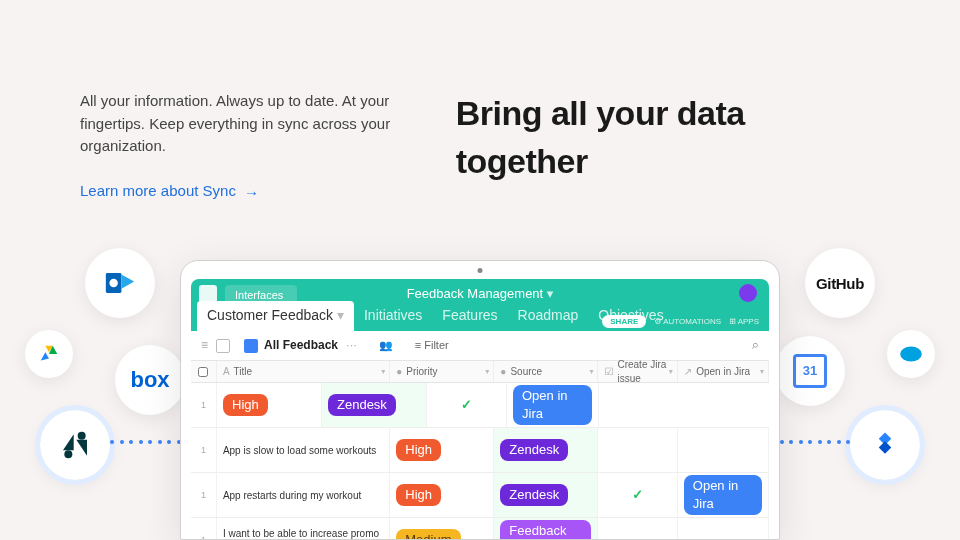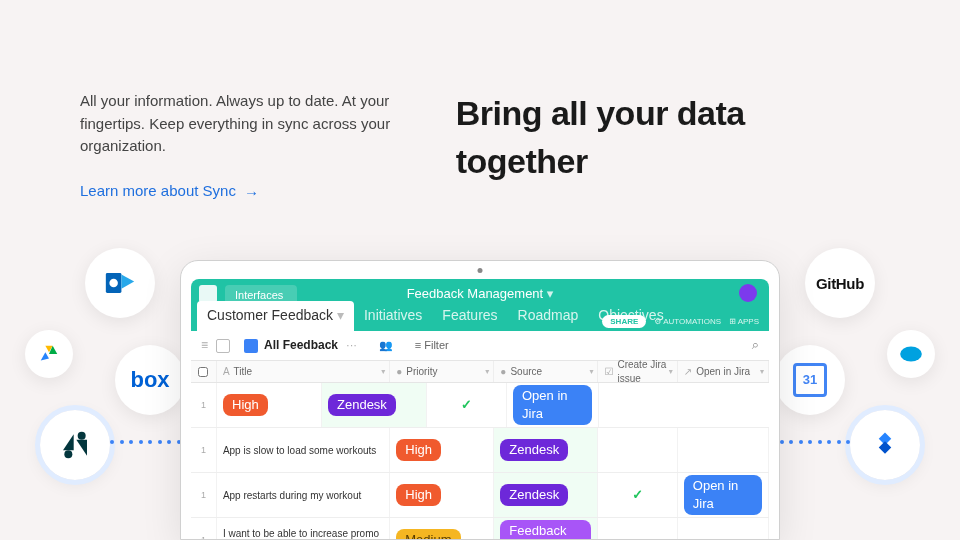--- a/index.html
+++ b/index.html
@@ -117,21 +117,21 @@
     </div>
 
   <div class="bubble lg" style="right:85px;top:18px">
     <span class="gh-text">GitHub</span>
   </div>
   <div class="bubble sm" style="right:25px;top:100px">
     <svg width="26" height="26" viewBox="0 0 24 24">
         <ellipse cx="12" cy="12" rx="10" ry="7" fill="#00a1e0"></ellipse>
       </svg>
   </div>
-  <div class="bubble lg" style="right:115px;top:115px">
+  <div class="bubble lg" style="right:115px;top:106px">
     <div style="width:34px;height:34px;border:3px solid #4285f4;border-radius:4px;display:flex;align-items:center;justify-content:center;font-weight:600;font-size:13px;color:#4285f4;">31</div>
   </div>
   <div class="bubble lg accent" style="right:40px;top:180px">
     <svg width="30" height="30" viewBox="0 0 24 24">
         <path d="M12 2l5 5-5 5-5-5z" fill="#2684ff"></path>
         <path d="M12 9l5 5-5 5-5-5z" fill="#0052cc"></path>
       </svg>
   </div>
   <div class="dots" style="right:110px">
       <i></i>

